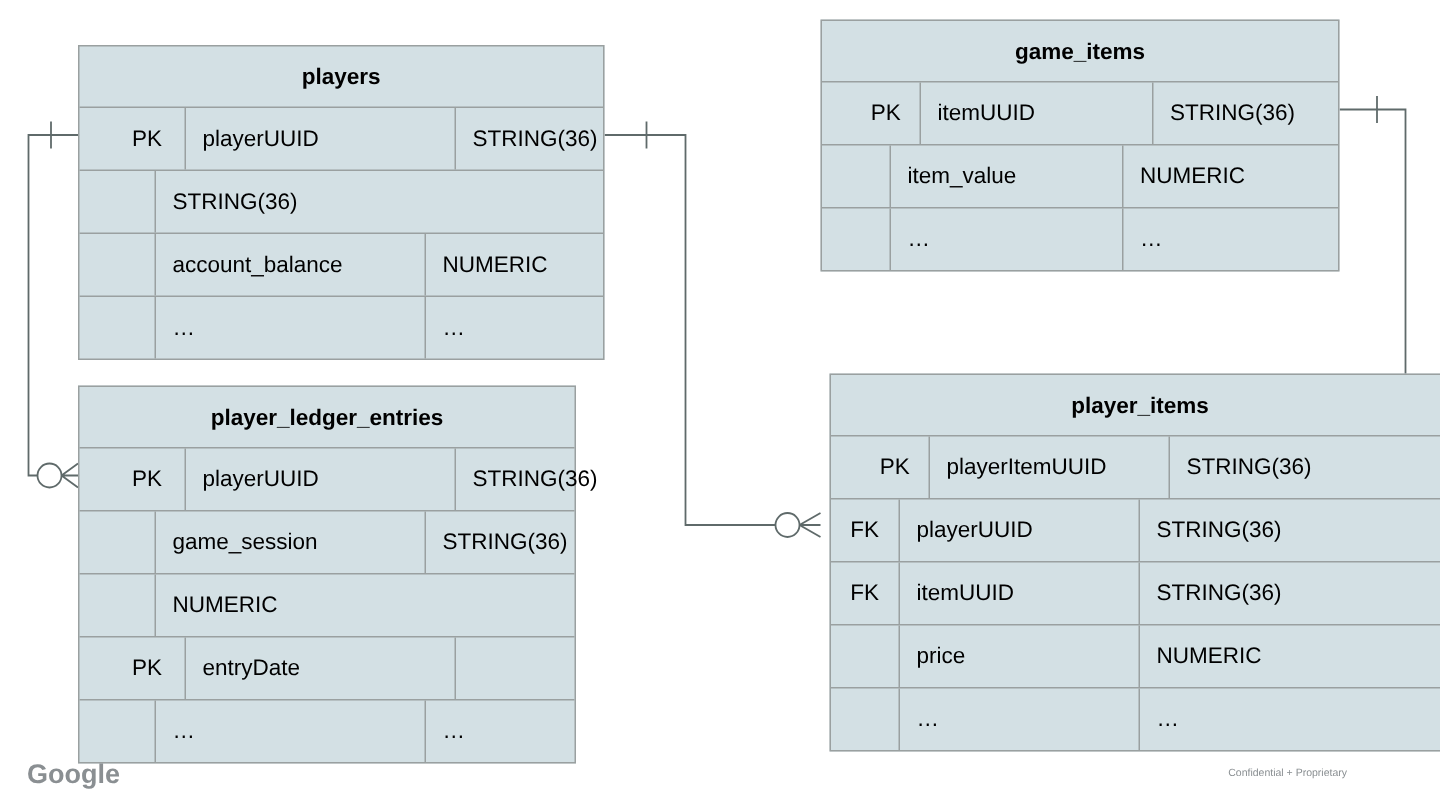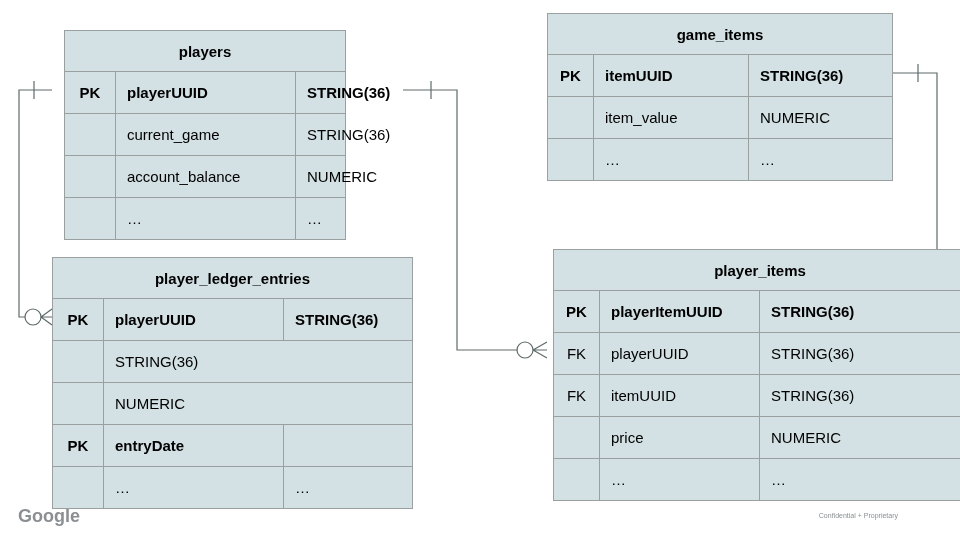--- a/index.html
+++ b/index.html
@@ -44,41 +44,41 @@
     font-weight:bold;font-size:15px;
     border-bottom:1px solid var(--border);
   }
   .trow{
     height:41px;
     display:flex;
     border-bottom:1px solid var(--border);
     font-size:15px;
   }
   .trow:last-child{border-bottom:none;}
-  .trow.bold{font-weight:bold;}
+  .trow.bold{font-weight:normal;padding-left:20px;}
   .tcell{display:flex;align-items:center;box-sizing:border-box;}
   .tcell.key{
     width:var(--w1);
     justify-content:center;
     border-right:1px solid var(--border);
     flex-shrink:0;
   }
   .tcell.name{
     width:var(--w2);
     padding-left:11px;
     border-right:1px solid var(--border);
     flex-shrink:0;
   }
   .tcell.type{
     flex:1;
     padding-left:11px;
   }
-  #table-players{left:64px;top:30px;width:282px;--w1:51px;--w2:180px;}
+  #table-players{left:52px;top:30px;width:351px;--w1:51px;--w2:180px;}
   #table-game-items{left:547px;top:13px;width:346px;--w1:46px;--w2:155px;}
-  #table-player-ledger-entries{left:52px;top:257px;width:361px;--w1:51px;--w2:180px;}
+  #table-player-ledger-entries{left:52px;top:257px;width:332px;--w1:51px;--w2:180px;}
   #table-player-items{left:553px;top:249px;width:414px;--w1:46px;--w2:160px;}
   .google-logo{
     position:absolute;left:18px;top:506px;
     font-size:18px;letter-spacing:0px;
     color:var(--footer-gray);
     font-weight:700;
     z-index:1;
   }
   .confidential{
     position:absolute;right:62px;top:512px;
@@ -119,21 +119,20 @@
   <div class="dbtable" id="table-players">
     <div class="theader">players</div>
     <div>
         <div class="trow bold">
           <div class="tcell key">PK</div>
           <div class="tcell name">playerUUID</div>
           <div class="tcell type">STRING(36)</div>
         </div>
         <div class="trow">
           <div class="tcell key"></div>
-          <div class="tcell name">current_game</div>
           <div class="tcell type">STRING(36)</div>
         </div>
         <div class="trow">
           <div class="tcell key"></div>
           <div class="tcell name">account_balance</div>
           <div class="tcell type">NUMERIC</div>
         </div>
         <div class="trow">
           <div class="tcell key"></div>
           <div class="tcell name">…</div>
@@ -166,20 +165,21 @@
   <div class="dbtable" id="table-player-ledger-entries">
     <div class="theader">player_ledger_entries</div>
     <div>
         <div class="trow bold">
           <div class="tcell key">PK</div>
           <div class="tcell name">playerUUID</div>
           <div class="tcell type">STRING(36)</div>
         </div>
         <div class="trow">
           <div class="tcell key"></div>
+          <div class="tcell name">game_session</div>
           <div class="tcell type">STRING(36)</div>
         </div>
         <div class="trow">
           <div class="tcell key"></div>
           <div class="tcell type">NUMERIC</div>
         </div>
         <div class="trow bold">
           <div class="tcell key">PK</div>
           <div class="tcell name">entryDate</div>
         </div>

